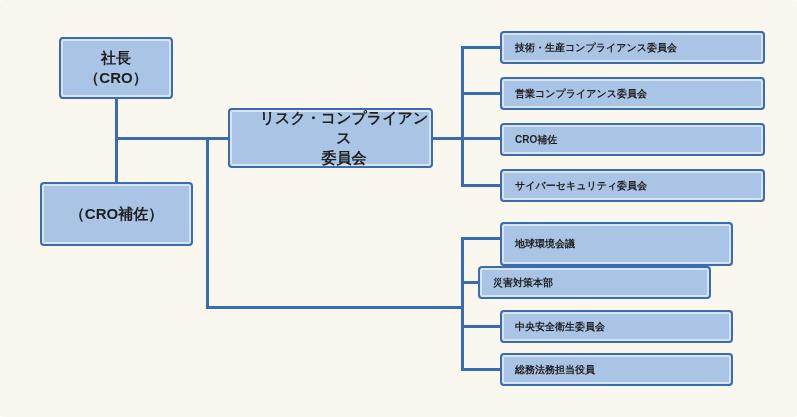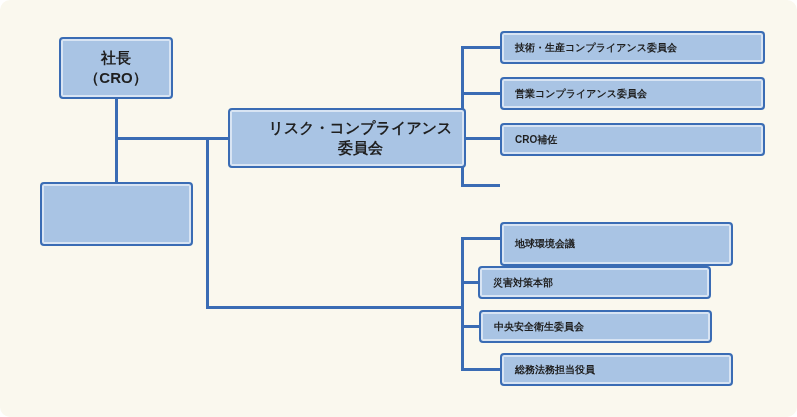--- a/index.html
+++ b/index.html
@@ -6,21 +6,21 @@
     margin: 0;
     padding: 0;
     background: #ffffff;
     font-family: "Liberation Sans", "DejaVu Sans", sans-serif;
   }
   .canvas {
     position: relative;
     width: 797px;
     height: 417px;
     background: #faf8ee;
-    border-radius: 10px;
+    border-radius: 3px;
     overflow: hidden;
   }
   .line {
     position: absolute;
     background: #3a6cb4;
   }
   .node {
     position: absolute;
     box-sizing: border-box;
     background: #a9c4e4;
@@ -69,43 +69,47 @@
   <div class="line" style="left:461px; top:281px; width:39px; height:3px;"></div>
   <div class="line" style="left:461px; top:325px; width:39px; height:3px;"></div>
   <div class="line" style="left:461px; top:368px; width:39px; height:3px;"></div>
 
   <div class="node node-center" style="left:59px; top:37px; width:114px; height:62px;">
     <span>社長</span>
     <span>（CRO）</span>
   </div>
 
   <div class="node node-center" style="left:40px; top:182px; width:153px; height:64px;">
+    <span>（CRO補佐）</span>
   </div>
 
-  <div class="node node-center" style="left:228px; top:108px; width:238px; height:60px;padding-left:27px;">
+  <div class="node node-center" style="left:228px; top:108px; width:205px; height:60px;padding-left:27px;">
     <span>リスク・コンプライアンス</span>
     <span>委員会</span>
   </div>
 
   <div class="node node-row" style="left:500px; top:31px; width:265px; height:33px;">
     <span>技術・生産コンプライアンス委員会</span>
   </div>
   <div class="node node-row" style="left:500px; top:77px; width:265px; height:33px;">
     <span>営業コンプライアンス委員会</span>
   </div>
   <div class="node node-row" style="left:500px; top:123px; width:265px; height:33px;">
     <span>CRO補佐</span>
   </div>
+  <div class="node node-row" style="left:500px; top:169px; width:265px; height:33px;">
+    <span>サイバーセキュリティ委員会</span>
+  </div>
 
   <div class="node node-row" style="left:500px; top:222px; width:233px; height:44px;">
     <span>地球環境会議</span>
   </div>
   <div class="node node-row" style="left:478px; top:266px; width:233px; height:33px;">
     <span>災害対策本部</span>
   </div>
-  <div class="node node-row" style="left:479px; top:310px; width:233px; height:33px;">
+  <div class="node node-row" style="left:500px; top:310px; width:233px; height:33px;">
     <span>中央安全衛生委員会</span>
   </div>
   <div class="node node-row" style="left:500px; top:353px; width:233px; height:33px;">
     <span>総務法務担当役員</span>
   </div>
 
 </div>
 
 </body></html>

